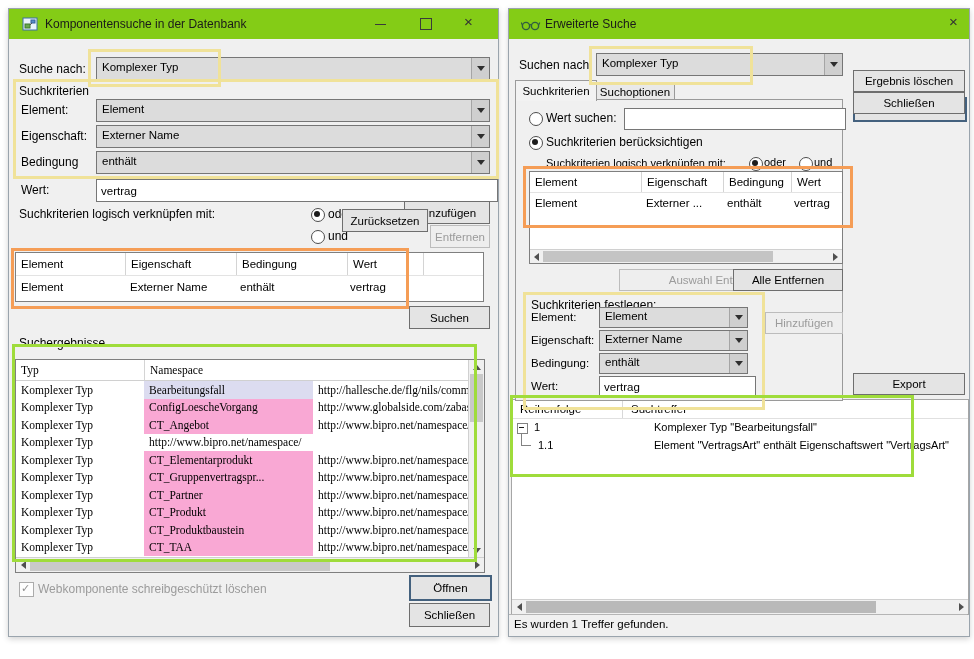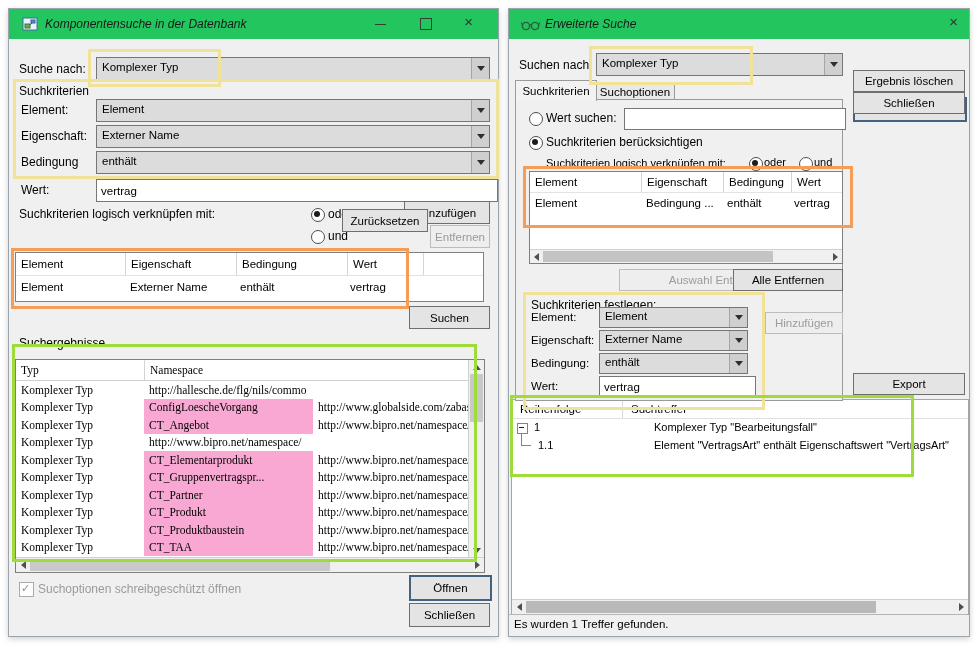--- a/index.html
+++ b/index.html
@@ -1,18 +1,18 @@
 <!DOCTYPE html>
 <html><head>
 <meta charset="utf-8">
 <style>
   html,body{margin:0;padding:0;}
   body{width:974px;height:659px;position:relative;background:#ffffff;font-family:"Liberation Sans",sans-serif;font-size:12px;color:#000;overflow:hidden;}
   .dlg{position:absolute;background:#f0f0f0;border:1px solid #9aa4ad;box-shadow:0 2px 6px rgba(0,0,0,.18);}
-  .tbar{position:absolute;left:0;top:0;right:0;height:30px;background:#22c55e;font-style:italic;}
+  .tbar{position:absolute;left:0;top:0;right:0;height:30px;background:#84cc16;}
   .tbar-title{position:absolute;left:36px;top:8px;font-size:12px;color:#1a1a1a;white-space:nowrap;}
   .lbl{position:absolute;white-space:nowrap;font-size:12px;}
   .combo{position:absolute;background:#dcdcdc;border:1px solid #767676;display:flex;align-items:stretch;}
   .combo-txt{flex:1;padding:3px 4px 0 5px;overflow:hidden;white-space:nowrap;font-size:11.5px;}
   .combo-btn{width:17px;background:#cfcfcf;border-left:1px solid #a5a5a5;display:flex;align-items:center;justify-content:center;}
   .tri-d{width:0;height:0;border-left:4px solid transparent;border-right:4px solid transparent;border-top:5px solid #2e2e2e;}
   .tri-u{width:0;height:0;border-left:4px solid transparent;border-right:4px solid transparent;border-bottom:5px solid #4f4f4f;}
   .tri-l{width:0;height:0;border-top:4px solid transparent;border-bottom:4px solid transparent;border-right:5px solid #4f4f4f;}
   .tri-r{width:0;height:0;border-top:4px solid transparent;border-bottom:4px solid transparent;border-left:5px solid #4f4f4f;}
   .tinput{position:absolute;background:#fff;border:1px solid #767676;font-family:"Liberation Sans",sans-serif;font-size:11.5px;padding:0 4px;}
@@ -128,20 +128,21 @@
 
   <div class="whitebox" style="left:6px;top:350px;width:468px;height:212px;display:flex;flex-direction:column;font-family:Liberation Serif, serif;">
     <div style="flex:1;display:flex;min-height:0;">
       <div style="flex:1;display:flex;flex-direction:column;min-width:0;">
         <div style="display:flex;height:20px;border-bottom:1px solid #d0d0d0;flex:none;">
           <div class="hcell" style="width:123px;">Typ</div>
           <div class="hcell" style="flex:1;border-right:none;">Namespace</div>
         </div>
         <div class="res-row selrow">
             <div class="rcell c1">Komplexer Typ</div>
+            <div class="rcell c2">Bearbeitungsfall</div>
             <div class="rcell c3">http://hallesche.de/flg/nils/commo</div>
           </div>
         <div class="res-row">
             <div class="rcell c1">Komplexer Typ</div>
             <div class="rcell c2">ConfigLoescheVorgang</div>
             <div class="rcell c3">http://www.globalside.com/zabas/</div>
           </div>
         <div class="res-row">
             <div class="rcell c1">Komplexer Typ</div>
             <div class="rcell c2">CT_Angebot</div>
@@ -201,21 +202,21 @@
       <div style="flex:1;position:relative;">
           <div style="position:absolute;top:1px;bottom:1px;left:0;width:300px;background:#c9c9c9;"></div>
         </div>
       <div class="sb-btn" style="width:14px;">
           <div class="tri-r"></div>
         </div>
     </div>
   </div>
 
   <div class="chk checked" style="left:10px;top:573px;"></div>
-  <div class="lbl graylbl" style="left:29px;top:573px;">Suchoptionen schreibgeschützt öffnen</div>
+  <div class="lbl graylbl" style="left:29px;top:573px;">Webkomponente schreibgeschützt löschen</div>
 
   <div class="btn def" style="left:400px;top:566px;width:79px;height:22px;">Öffnen</div>
   <div class="btn" style="left:400px;top:594px;width:79px;height:22px;">Schließen</div>
 
   <div class="ann ann-y" style="left:79px;top:40px;width:127px;height:32px;"></div>
   <div class="ann ann-y" style="left:4px;top:70px;width:480px;height:94px;"></div>
   <div class="ann ann-o" style="left:2px;top:239px;width:392px;height:55px;"></div>
   <div class="ann ann-g" style="left:3px;top:335px;width:459px;height:212px;"></div>
 </div>
 
@@ -263,21 +264,21 @@
 
   <div class="whitebox" style="left:20px;top:162px;width:312px;height:91px;display:flex;flex-direction:column;z-index:2;">
     <div style="display:flex;height:20px;border-bottom:1px solid #e3e3e3;flex:none;">
       <div class="hcell" style="width:106px;">Element</div>
       <div class="hcell" style="width:76px;">Eigenschaft</div>
       <div class="hcell" style="width:62px;">Bedingung</div>
       <div class="hcell" style="flex:1;border-right:none;">Wert</div>
     </div>
     <div style="display:flex;height:20px;flex:none;">
       <div class="rcell" style="width:106px;">Element</div>
-      <div class="rcell" style="width:76px;">Bedingung ...</div>
+      <div class="rcell" style="width:76px;">Externer ...</div>
       <div class="rcell" style="width:62px;">enthält</div>
       <div class="rcell" style="flex:1;">vertrag</div>
     </div>
     <div style="flex:1;"></div>
     <div style="height:13px;border-top:1px solid #d0d0d0;background:#f0f0f0;display:flex;flex:none;">
       <div class="sb-btn" style="width:13px;">
           <div class="tri-l"></div>
         </div>
       <div style="flex:1;position:relative;">
           <div style="position:absolute;top:1px;bottom:1px;left:0;width:230px;background:#c4c4c4;"></div>

